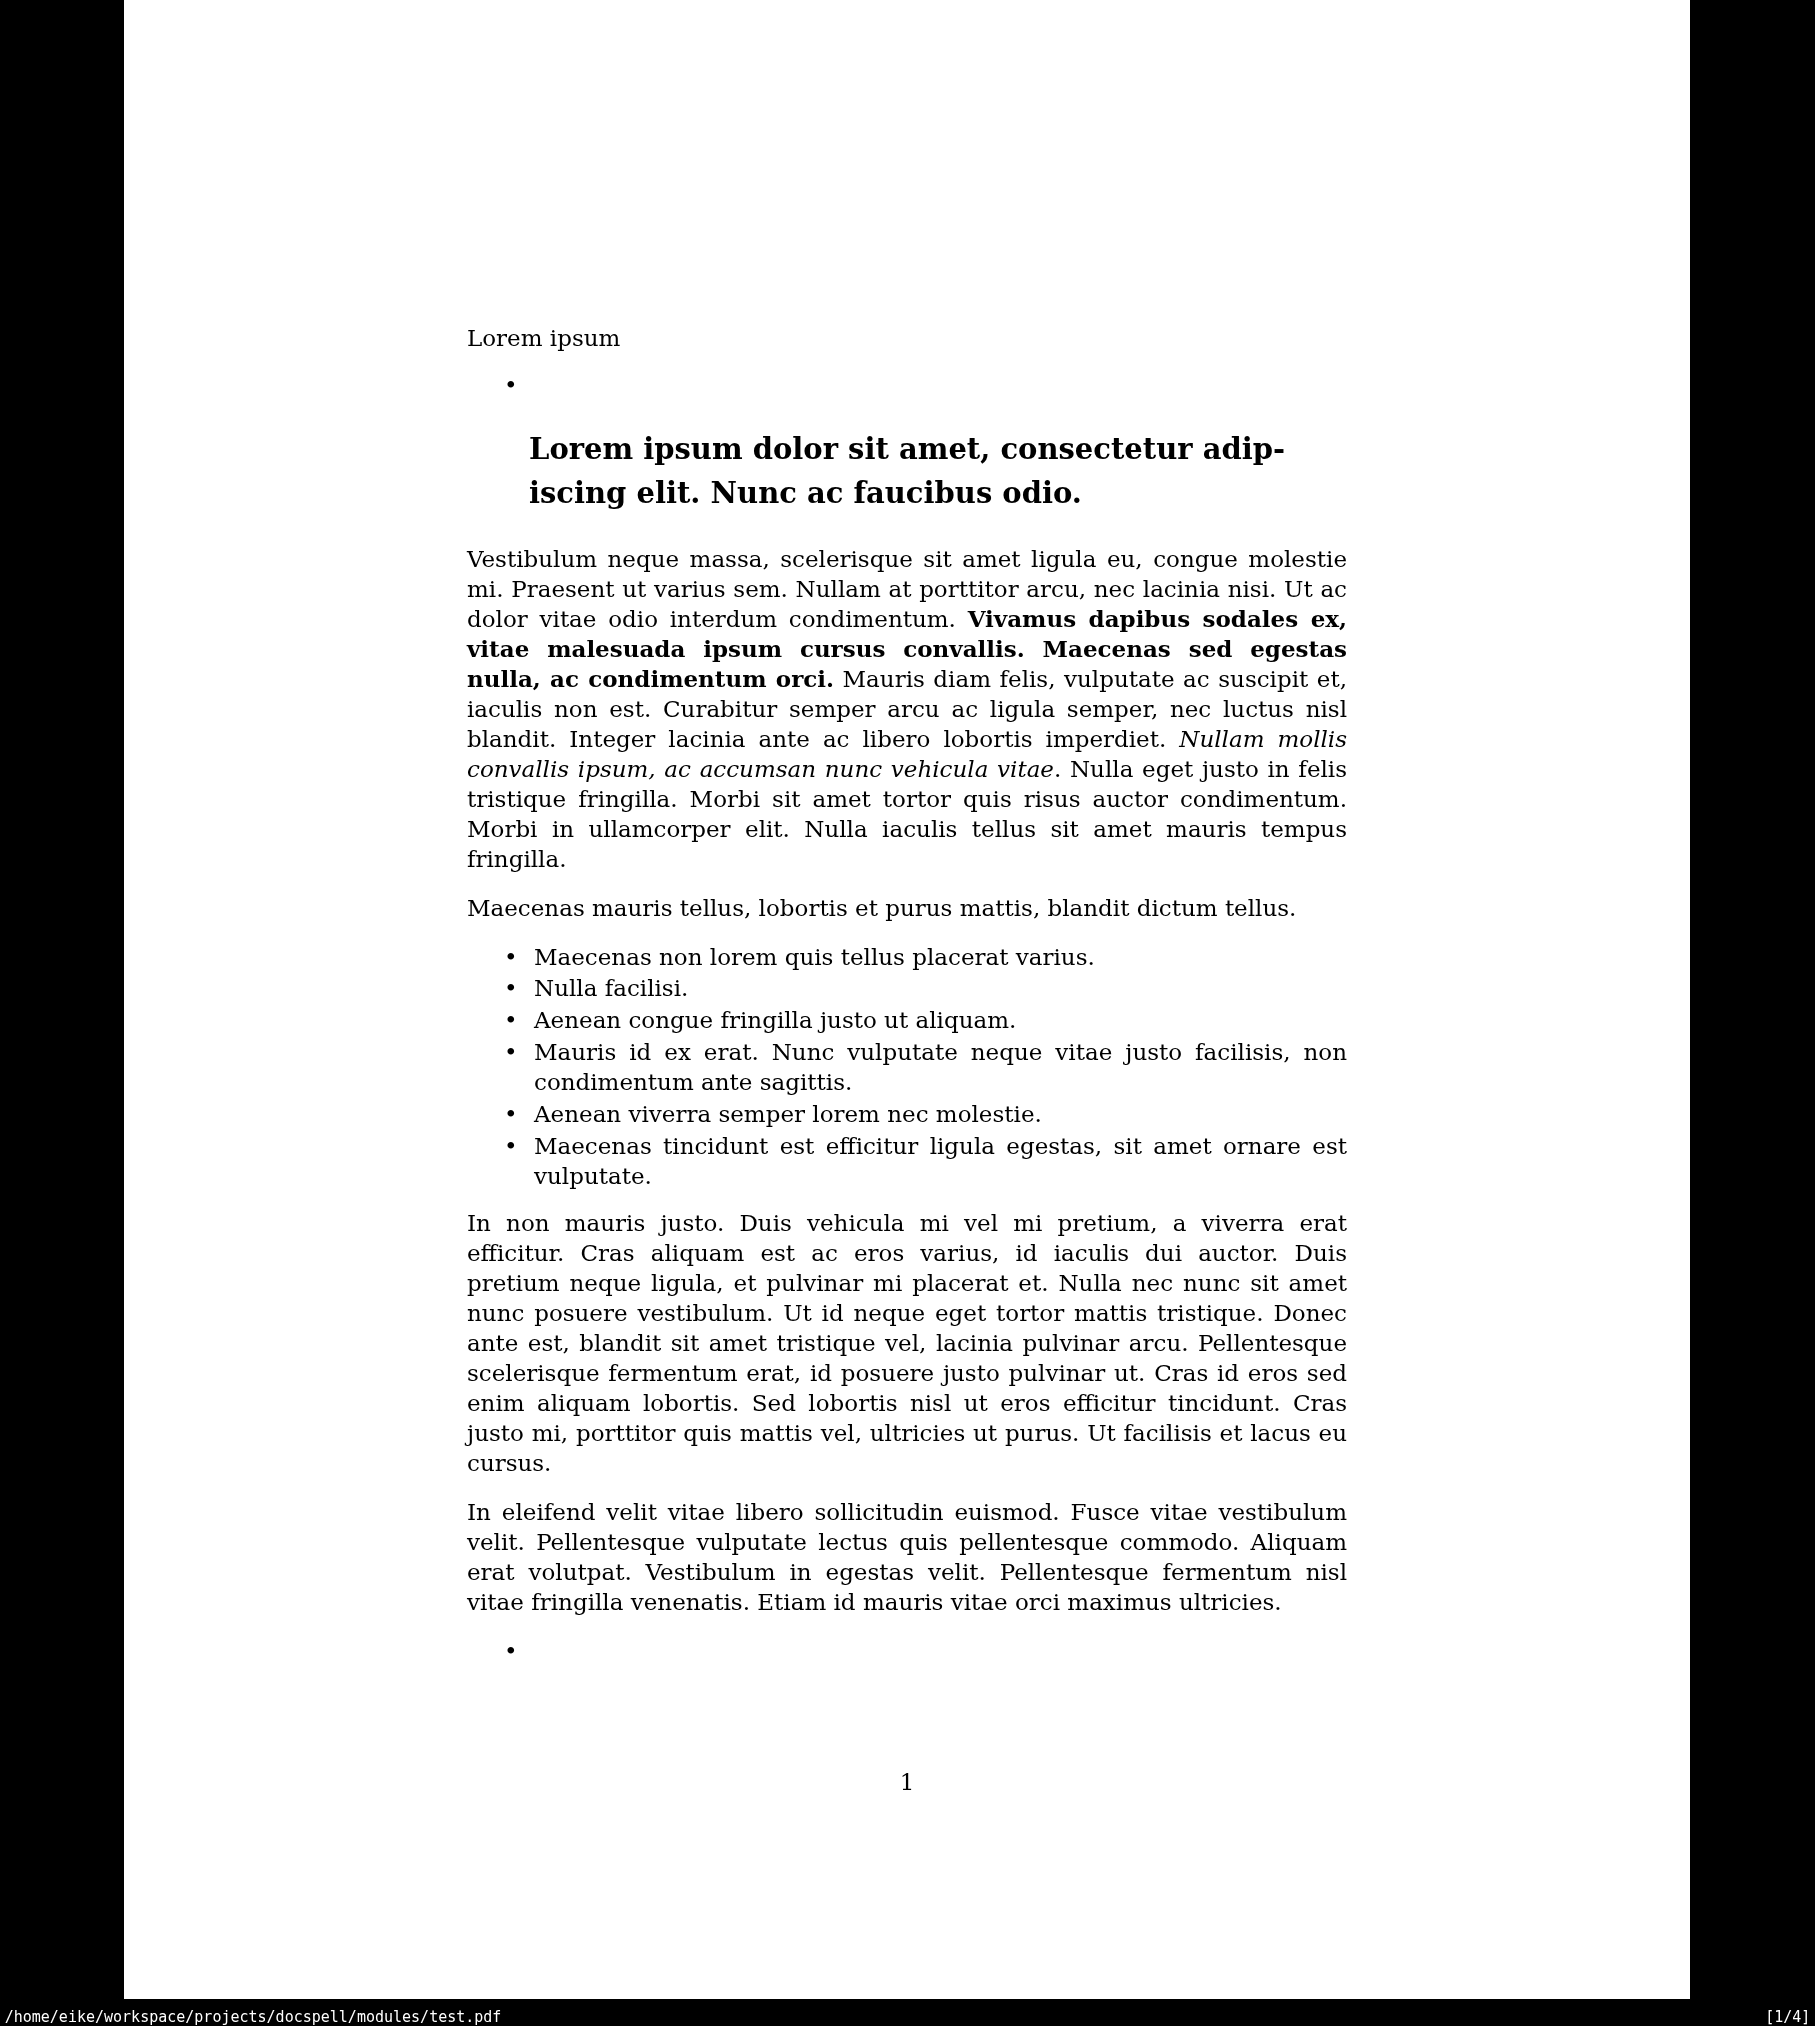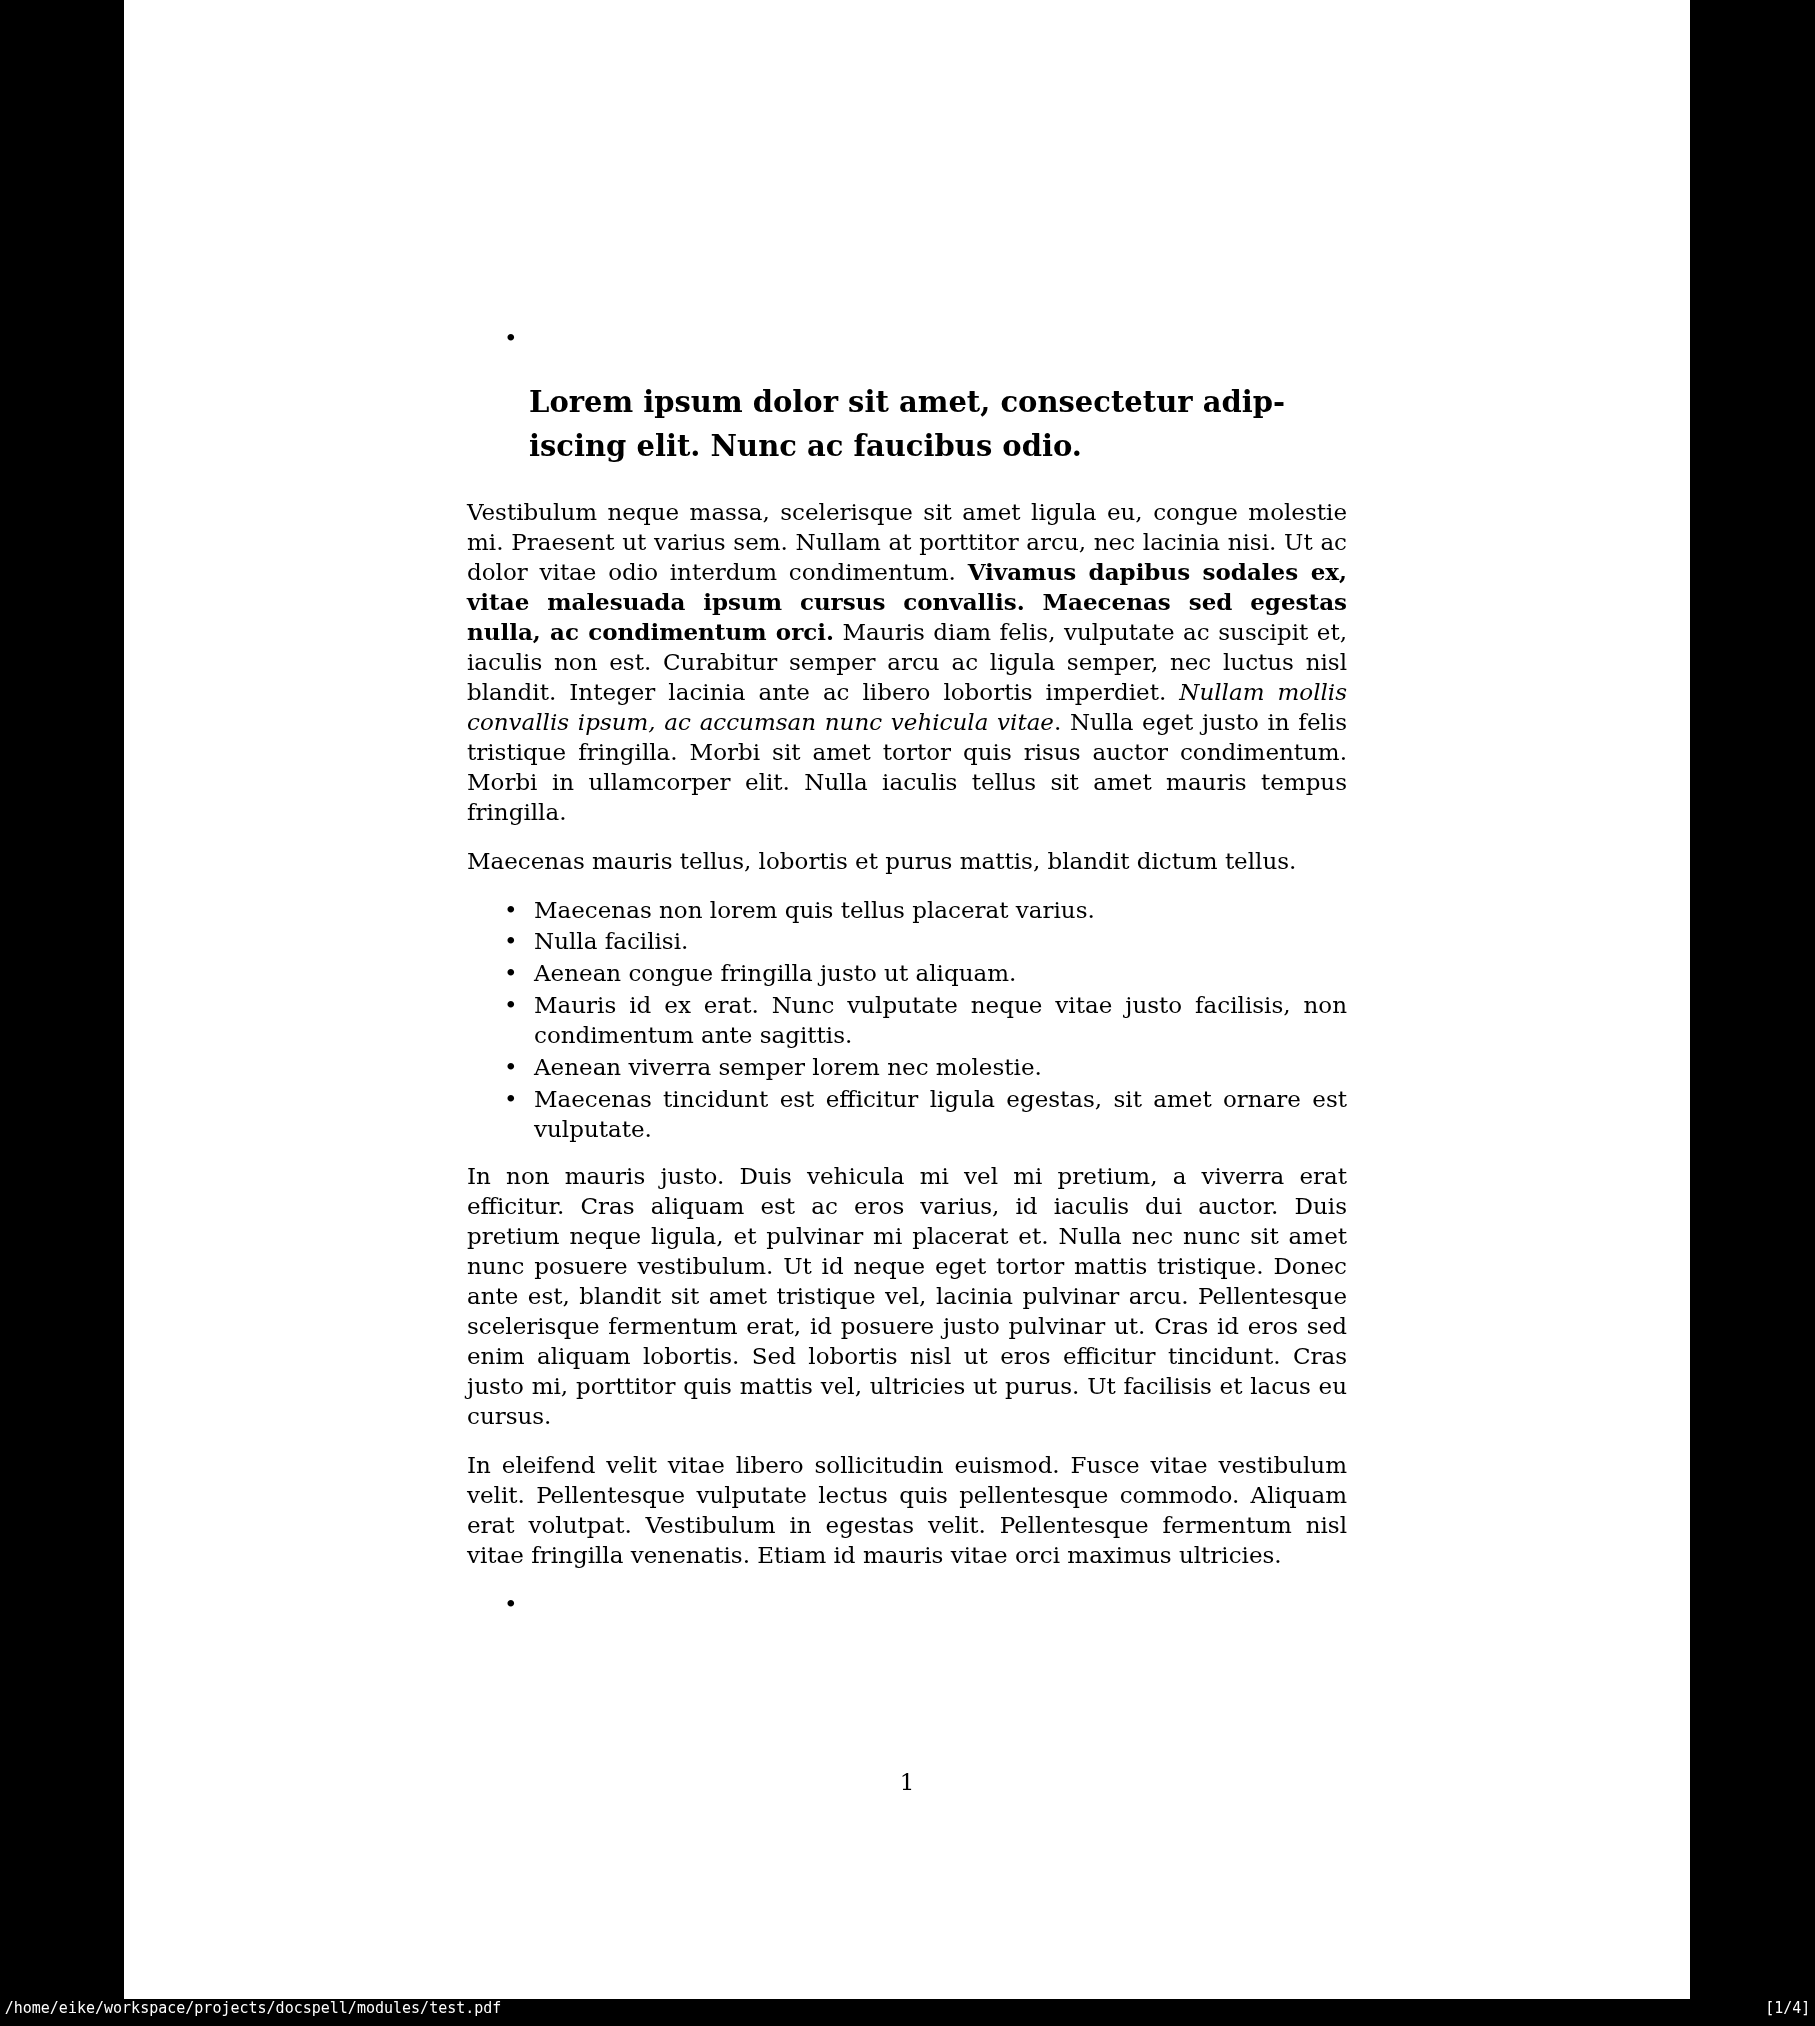--- a/index.html
+++ b/index.html
@@ -95,32 +95,33 @@
     position: absolute;
     left: 0;
     bottom: 0;
     width: 100%;
     height: 27.4px;
     background: #000000;
     color: #ffffff;
     font-family: "DejaVu Sans Mono", monospace;
     font-size: 15px;
     display: flex;
-    align-items: flex-start;
+    align-items: flex-end;
     justify-content: space-between;
     box-sizing: border-box;
     padding: 0 4.7px;
   }
 </style>
 </head>
 <body>
 
 <div class="pdf-page">
   <div class="page-content">
 
+    <p class="intro-line">Lorem ipsum</p>
 
     <div class="bullet-row first">
       <span class="marker">•</span>
     </div>
 
     <h1 class="section-heading">
       <div>Lorem ipsum dolor sit amet, consectetur adip-</div>
       <div>iscing elit. Nunc ac faucibus odio.</div>
     </h1>
 

